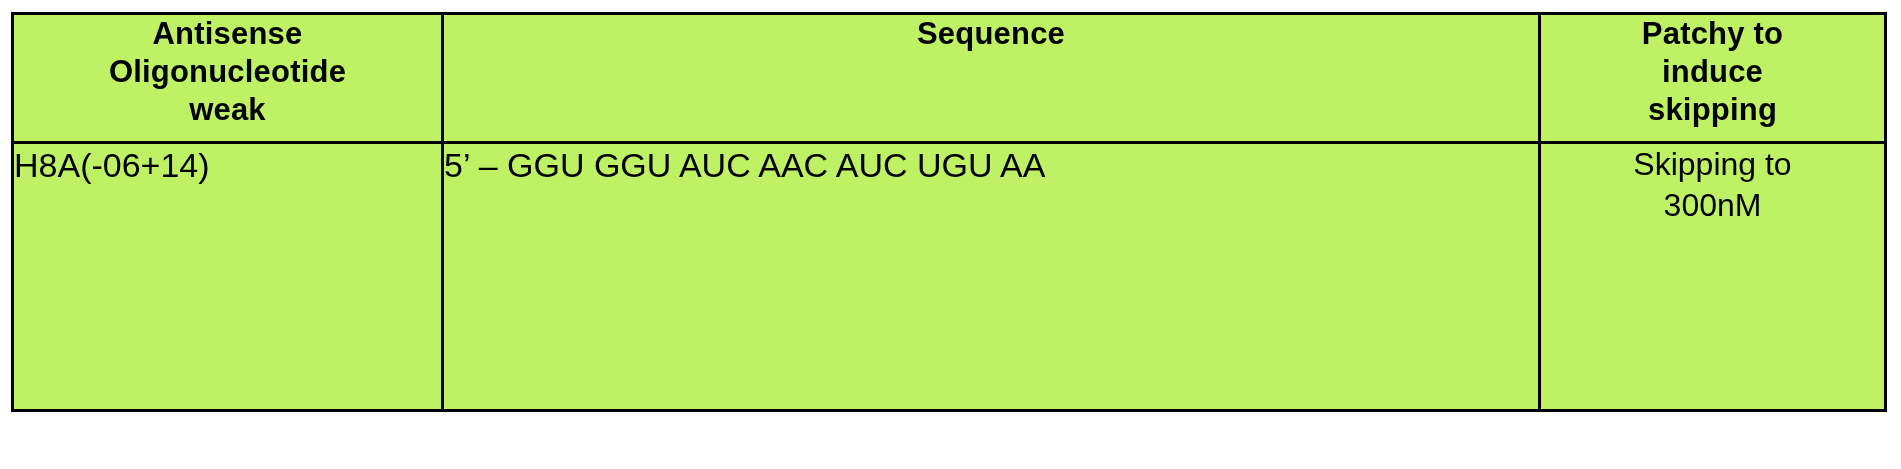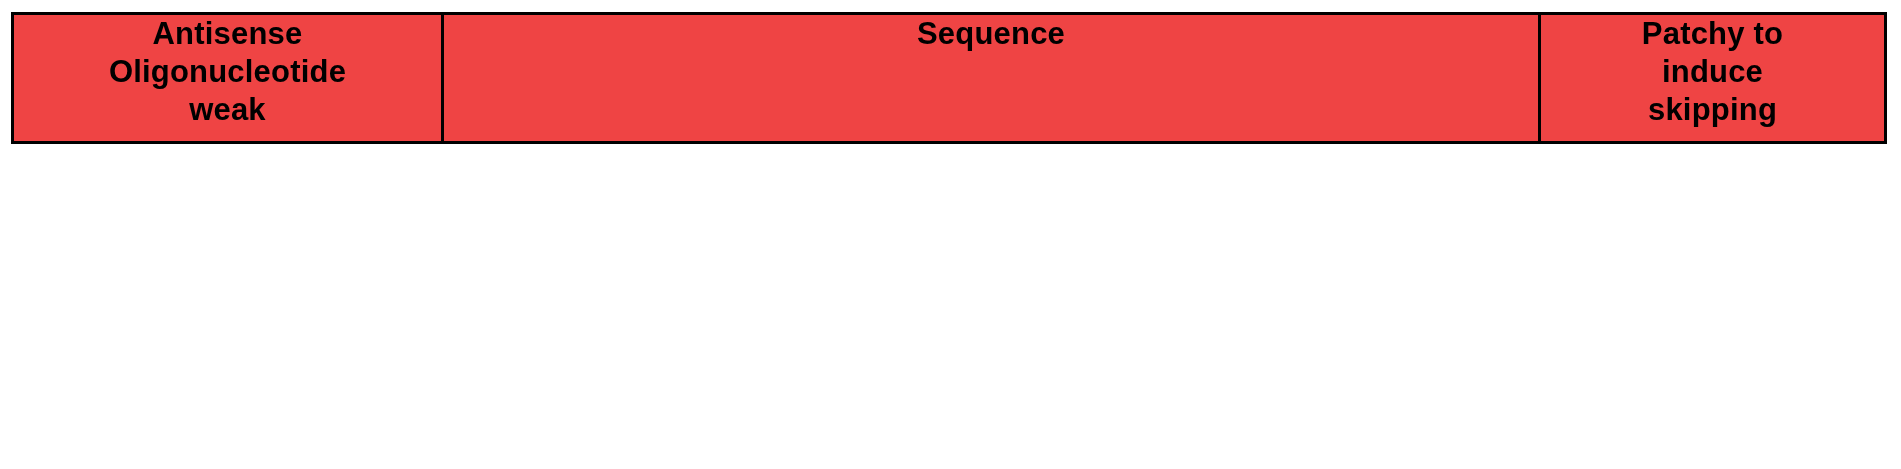--- a/index.html
+++ b/index.html
@@ -29,21 +29,21 @@
     height: 400px;
     border-collapse: collapse;
     table-layout: fixed;
     background: #ffffff;
   }
   .seq-table th,
   .seq-table td {
     border: 3px solid #000000;
     padding: 0;
     vertical-align: top;
-    background: #ef4444;
+    background: #bef264;
     margin-top: 20px;
   }
   
   col.c-name { width: 430px; }
   col.c-seq  { width: 1097px; }
   col.c-abil { width: 346px; }
 
   .hdr-cell {
     text-align: center;
     font-weight: bold;
@@ -101,15 +101,23 @@
           <span class="line">Sequence</span>
         </th>
         <th class="hdr-cell">
           <span class="line">Patchy to</span>
           <span class="line">induce</span>
           <span class="line">skipping</span>
         </th>
       </tr>
     </thead>
     <tbody>
+      <tr class="row-2">
+        <td class="cell-name">H8A(-06+14)</td>
+        <td class="cell-seq">5’ – GGU GGU AUC AAC AUC UGU AA</td>
+        <td class="cell-ability">
+          <span class="line">Skipping to</span>
+          <span class="line">300nM</span>
+        </td>
+      </tr>
     </tbody>
   </table>
 </div>
 
 </body></html>

